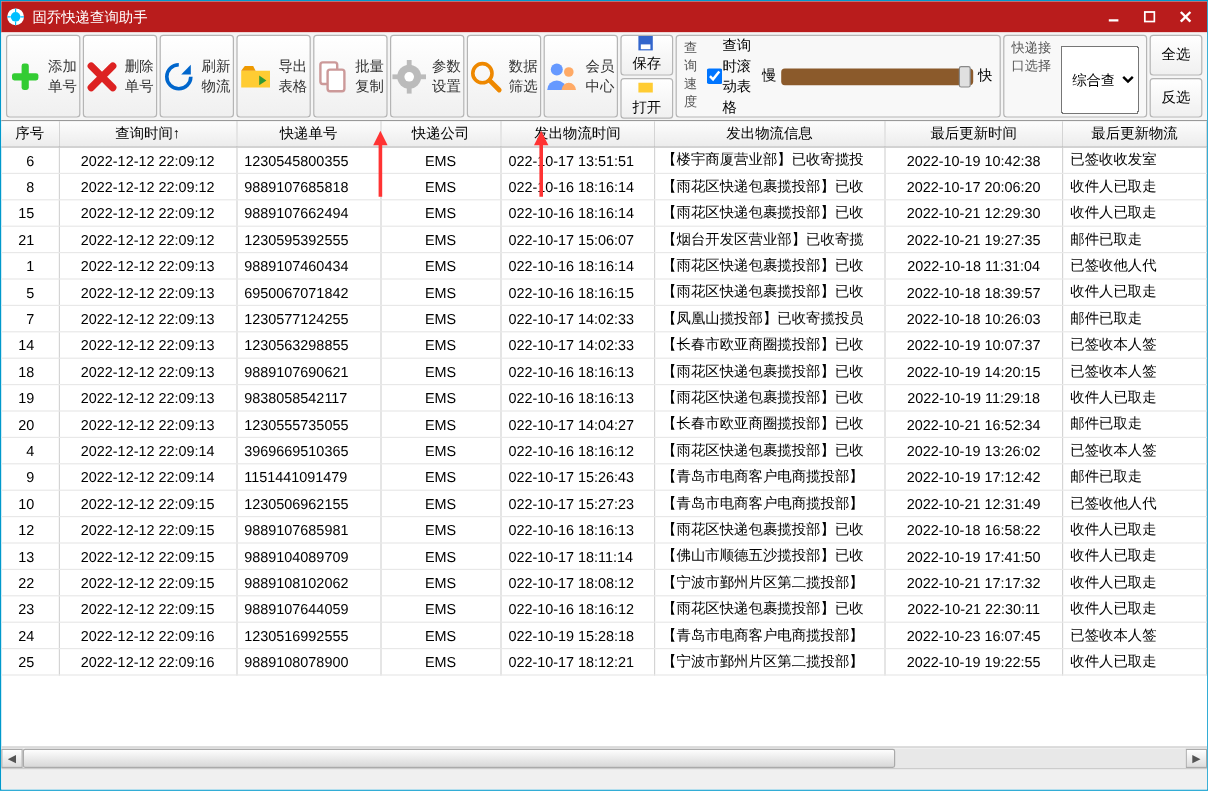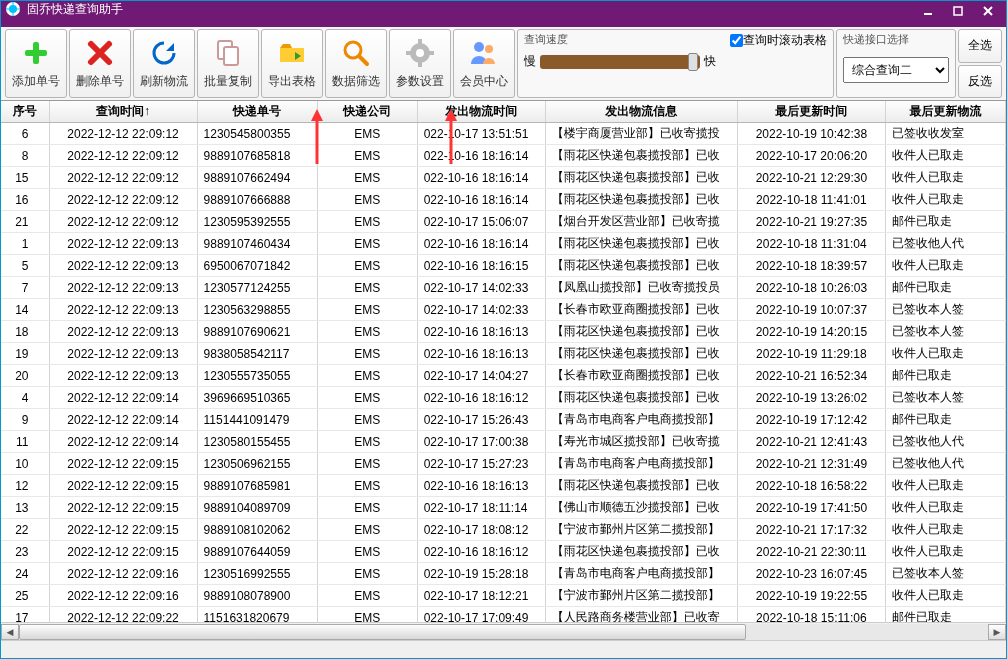--- a/index.html
+++ b/index.html
@@ -1,40 +1,40 @@
 <!DOCTYPE html>
 <html><head>
 <meta charset="utf-8">
 <style>
 *{margin:0;padding:0;box-sizing:border-box;font-family:"Microsoft YaHei","SimSun",Arial,sans-serif;font-size:12px}
 body{background:#fff;width:1007px;height:659px;overflow:hidden;display:flex;flex-direction:column;border:1px solid #0099cc}
-.titlebar{height:26px;background:#701a75;display:flex;padding:0 4px;color:#fff}
+.titlebar{height:26px;background:#b91c1c;display:flex;align-items:center;padding:0 4px;color:#fff}
 .titlebar .app-icon{width:16px;height:16px;margin-right:6px;display:flex;align-items:center;justify-content:center}
 .titlebar .title{flex:1;font-size:12px}
 .titlebar .win-btns{display:flex;gap:2px}
 .titlebar .win-btn{width:28px;height:20px;display:flex;align-items:center;justify-content:center;cursor:pointer}
 .toolbar{height:74px;background:#f5f5f5;border-bottom:1px solid #999;display:flex;padding:2px 4px;gap:2px;align-items:stretch}
-.tb-btn{width:62px;border:1px solid #b5b5b5;border-radius:3px;background:linear-gradient(#fff,#f0f0f0);display:flex;flex-direction:column;align-items:center;justify-content:center;gap:4px;cursor:pointer}
+.tb-btn{width:62px;border:1px solid #b5b5b5;border-radius:3px;background:linear-gradient(#fff,#f0f0f0);display:flex;flex-direction:row;align-items:center;justify-content:center;gap:4px;cursor:pointer}
 .tb-btn .ic{width:32px;height:32px;display:flex;align-items:center;justify-content:center}
 .tb-btn .lbl{font-size:12px;color:#333}
 .tb-small-group{display:flex;flex-direction:column;gap:2px;justify-content:center}
 .tb-small{width:44px;height:34px;border:1px solid #b5b5b5;border-radius:3px;background:linear-gradient(#fff,#f0f0f0);display:flex;flex-direction:column;align-items:center;justify-content:center;cursor:pointer;font-size:11px}
 .tb-small .ic{width:16px;height:16px}
-.tb-panel{border:1px solid #b5b5b5;border-radius:3px;background:#f8f8f8;padding:2px 6px;display:flex;flex-direction:column;gap:4px}
+.tb-panel{border:1px solid #b5b5b5;border-radius:3px;background:#f8f8f8;padding:2px 6px;display:flex;flex-direction:row;gap:4px}
 .tb-panel .p-title{font-size:11px;color:#555}
 .speed-row{display:flex;align-items:center;gap:4px;font-size:11px}
 .slider{width:160px;height:14px;position:relative;background:linear-gradient(to right,#8b5a2b 0%,#8b5a2b 100%);border-radius:3px}
 .slider-thumb{position:absolute;right:2px;top:-2px;width:10px;height:18px;background:#e0e0e0;border:1px solid #888;border-radius:2px}
 .chk-row{display:flex;align-items:center;gap:0;font-size:11px}
 .iface-panel{width:120px}
 .iface-panel select{width:100%;font-size:12px;padding:4px;margin-top:6px}
 .table-wrap{flex:1;overflow:auto;position:relative}
 table{border-collapse:collapse;width:100%;table-layout:fixed}
 th,td{border-right:1px solid #d4d4d4;border-bottom:1px solid #e8e8e8;padding:2px 6px;text-align:left;white-space:nowrap;overflow:hidden;height:18px;font-size:12px}
-th{background:linear-gradient(#fdfdfd,#ececec);border-bottom:1px solid #b5b5b5;height:20px;font-weight:bold;position:sticky;top:0}
+th{background:linear-gradient(#fdfdfd,#ececec);border-bottom:1px solid #b5b5b5;height:20px;font-weight:normal;position:sticky;top:0}
 td.num{text-align:right;padding-right:20px}
 td.center,th.center{text-align:center}
 .hscroll{height:18px;background:#f0f0f0;border-top:1px solid #ccc;display:flex;align-items:center}
 .hscroll .sb-btn{width:18px;height:16px;background:linear-gradient(#fff,#ddd);border:1px solid #aaa;display:flex;align-items:center;justify-content:center;font-size:9px;color:#555}
 .hscroll .sb-track{flex:1;height:16px;background:#e8e8e8;position:relative}
 .hscroll .sb-thumb{position:absolute;left:0;top:0;width:75%;height:100%;background:linear-gradient(#fdfdfd,#d8d8d8);border:1px solid #aaa;border-radius:2px}
 .statusbar{height:18px;background:#f0f0f0;border-top:1px solid #ccc}
 .arrow-annot{position:absolute;pointer-events:none;z-index:50}
 </style>
 </head>
@@ -92,70 +92,85 @@
         <svg width="30" height="30" viewBox="0 0 30 30">
           <path d="M15 5a10 10 0 1 0 10 10" fill="none" stroke="#06c" stroke-width="3"></path>
           <path d="M25 5v8h-8z" fill="#06c"></path>
         </svg>
       </span>
     <span class="lbl">刷新物流</span>
   </div>
   <div class="tb-btn">
     <span class="ic">
         <svg width="30" height="30" viewBox="0 0 30 30">
-          <rect x="5" y="3" width="14" height="18" rx="2" fill="#fff" stroke="#c99" stroke-width="2"></rect>
-          <rect x="11" y="9" width="14" height="18" rx="2" fill="#fff" stroke="#c99" stroke-width="2"></rect>
-        </svg>
-      </span>
-    <span class="lbl">批量复制</span>
-  </div>
-  <div class="tb-btn">
-    <span class="ic">
-        <svg width="30" height="30" viewBox="0 0 30 30">
           <path d="M3 10h24v14H3z" fill="#fc3"></path>
           <path d="M3 10l3-4h7l2 4z" fill="#e90"></path>
           <path d="M18 14l6 4-6 4z" fill="#393"></path>
         </svg>
       </span>
     <span class="lbl">导出表格</span>
   </div>
   <div class="tb-btn">
     <span class="ic">
         <svg width="30" height="30" viewBox="0 0 30 30">
-          <circle cx="12" cy="12" r="8" fill="none" stroke="#e80" stroke-width="3"></circle>
-          <line x1="18" y1="18" x2="26" y2="26" stroke="#e80" stroke-width="4" stroke-linecap="round"></line>
-        </svg>
-      </span>
-    <span class="lbl">数据筛选</span>
+          <rect x="5" y="3" width="14" height="18" rx="2" fill="#fff" stroke="#c99" stroke-width="2"></rect>
+          <rect x="11" y="9" width="14" height="18" rx="2" fill="#fff" stroke="#c99" stroke-width="2"></rect>
+        </svg>
+      </span>
+    <span class="lbl">批量复制</span>
   </div>
   <div class="tb-btn">
     <span class="ic">
         <svg width="30" height="30" viewBox="0 0 30 30">
           <circle cx="15" cy="15" r="10" fill="#bbb"></circle>
           <circle cx="15" cy="15" r="4" fill="#fff"></circle>
           <g fill="#bbb">
             <rect x="13" y="1" width="4" height="6"></rect>
             <rect x="13" y="23" width="4" height="6"></rect>
             <rect x="1" y="13" width="6" height="4"></rect>
             <rect x="23" y="13" width="6" height="4"></rect>
           </g>
         </svg>
       </span>
     <span class="lbl">参数设置</span>
   </div>
   <div class="tb-btn">
     <span class="ic">
         <svg width="30" height="30" viewBox="0 0 30 30">
+          <circle cx="12" cy="12" r="8" fill="none" stroke="#e80" stroke-width="3"></circle>
+          <line x1="18" y1="18" x2="26" y2="26" stroke="#e80" stroke-width="4" stroke-linecap="round"></line>
+        </svg>
+      </span>
+    <span class="lbl">数据筛选</span>
+  </div>
+  <div class="tb-btn">
+    <span class="ic">
+        <svg width="30" height="30" viewBox="0 0 30 30">
           <circle cx="10" cy="9" r="5" fill="#69f"></circle>
           <path d="M2 26a8 8 0 0 1 16 0z" fill="#69f"></path>
           <circle cx="20" cy="11" r="4" fill="#fa6"></circle>
           <path d="M14 26a6 6 0 0 1 12 0z" fill="#fa6"></path>
         </svg>
       </span>
     <span class="lbl">会员中心</span>
+  </div>
+  <div class="tb-small-group">
+    <div class="tb-small">
+        <span class="ic"><svg width="14" height="14" viewBox="0 0 14 14">
+            <rect x="1" y="1" width="12" height="12" fill="#36c"></rect>
+            <rect x="3" y="8" width="8" height="4" fill="#fff"></rect>
+          </svg></span>
+        <span>保存</span>
+      </div>
+    <div class="tb-small">
+        <span class="ic"><svg width="14" height="14" viewBox="0 0 14 14">
+            <path d="M1 4h12v8H1z" fill="#fc3"></path>
+          </svg></span>
+        <span>打开</span>
+      </div>
   </div>
 
   <div class="tb-panel" style="flex:1">
     <div style="display:flex;justify-content:space-between">
       <span class="p-title">查询速度</span>
       <label class="chk-row">
         <input type="checkbox" checked="" style="">
         <span>查询时滚动表格</span>
       </label>
     </div>
@@ -232,30 +247,20 @@
           <td class="num">15</td>
           <td class="center">2022-12-12 22:09:12</td>
           <td>9889107662494</td>
           <td class="center">EMS</td>
           <td>022-10-16 18:16:14</td>
           <td>【雨花区快递包裹揽投部】已收</td>
           <td class="center">2022-10-21 12:29:30</td>
           <td>收件人已取走</td>
         </tr>
         <tr>
-          <td class="num">16</td>
-          <td class="center">2022-12-12 22:09:12</td>
-          <td>9889107666888</td>
-          <td class="center">EMS</td>
-          <td>022-10-16 18:16:14</td>
-          <td>【雨花区快递包裹揽投部】已收</td>
-          <td class="center">2022-10-18 11:41:01</td>
-          <td>收件人已取走</td>
-        </tr>
-        <tr>
           <td class="num">21</td>
           <td class="center">2022-12-12 22:09:12</td>
           <td>1230595392555</td>
           <td class="center">EMS</td>
           <td>022-10-17 15:06:07</td>
           <td>【烟台开发区营业部】已收寄揽</td>
           <td class="center">2022-10-21 19:27:35</td>
           <td>邮件已取走</td>
         </tr>
         <tr>
@@ -342,30 +347,20 @@
           <td class="num">9</td>
           <td class="center">2022-12-12 22:09:14</td>
           <td>1151441091479</td>
           <td class="center">EMS</td>
           <td>022-10-17 15:26:43</td>
           <td>【青岛市电商客户电商揽投部】</td>
           <td class="center">2022-10-19 17:12:42</td>
           <td>邮件已取走</td>
         </tr>
         <tr>
-          <td class="num">11</td>
-          <td class="center">2022-12-12 22:09:14</td>
-          <td>1230580155455</td>
-          <td class="center">EMS</td>
-          <td>022-10-17 17:00:38</td>
-          <td>【寿光市城区揽投部】已收寄揽</td>
-          <td class="center">2022-10-21 12:41:43</td>
-          <td>已签收他人代</td>
-        </tr>
-        <tr>
           <td class="num">10</td>
           <td class="center">2022-12-12 22:09:15</td>
           <td>1230506962155</td>
           <td class="center">EMS</td>
           <td>022-10-17 15:27:23</td>
           <td>【青岛市电商客户电商揽投部】</td>
           <td class="center">2022-10-21 12:31:49</td>
           <td>已签收他人代</td>
         </tr>
         <tr>
@@ -420,30 +415,20 @@
         </tr>
         <tr>
           <td class="num">25</td>
           <td class="center">2022-12-12 22:09:16</td>
           <td>9889108078900</td>
           <td class="center">EMS</td>
           <td>022-10-17 18:12:21</td>
           <td>【宁波市鄞州片区第二揽投部】</td>
           <td class="center">2022-10-19 19:22:55</td>
           <td>收件人已取走</td>
-        </tr>
-        <tr>
-          <td class="num">17</td>
-          <td class="center">2022-12-12 22:09:22</td>
-          <td>1151631820679</td>
-          <td class="center">EMS</td>
-          <td>022-10-17 17:09:49</td>
-          <td>【人民路商务楼营业部】已收寄</td>
-          <td class="center">2022-10-18 15:11:06</td>
-          <td>邮件已取走</td>
         </tr>
       </tbody>
   </table>
 
   <svg class="arrow-annot" style="left:306px;top:8px" width="20" height="60">
     <line x1="10" y1="55" x2="10" y2="8" stroke="#f33" stroke-width="3"></line>
       <path d="M10 0 L4 12 L16 12 Z" fill="#f33"></path>
   </svg>
   <svg class="arrow-annot" style="left:440px;top:8px" width="20" height="60">
     <line x1="10" y1="55" x2="10" y2="8" stroke="#f33" stroke-width="3"></line>

